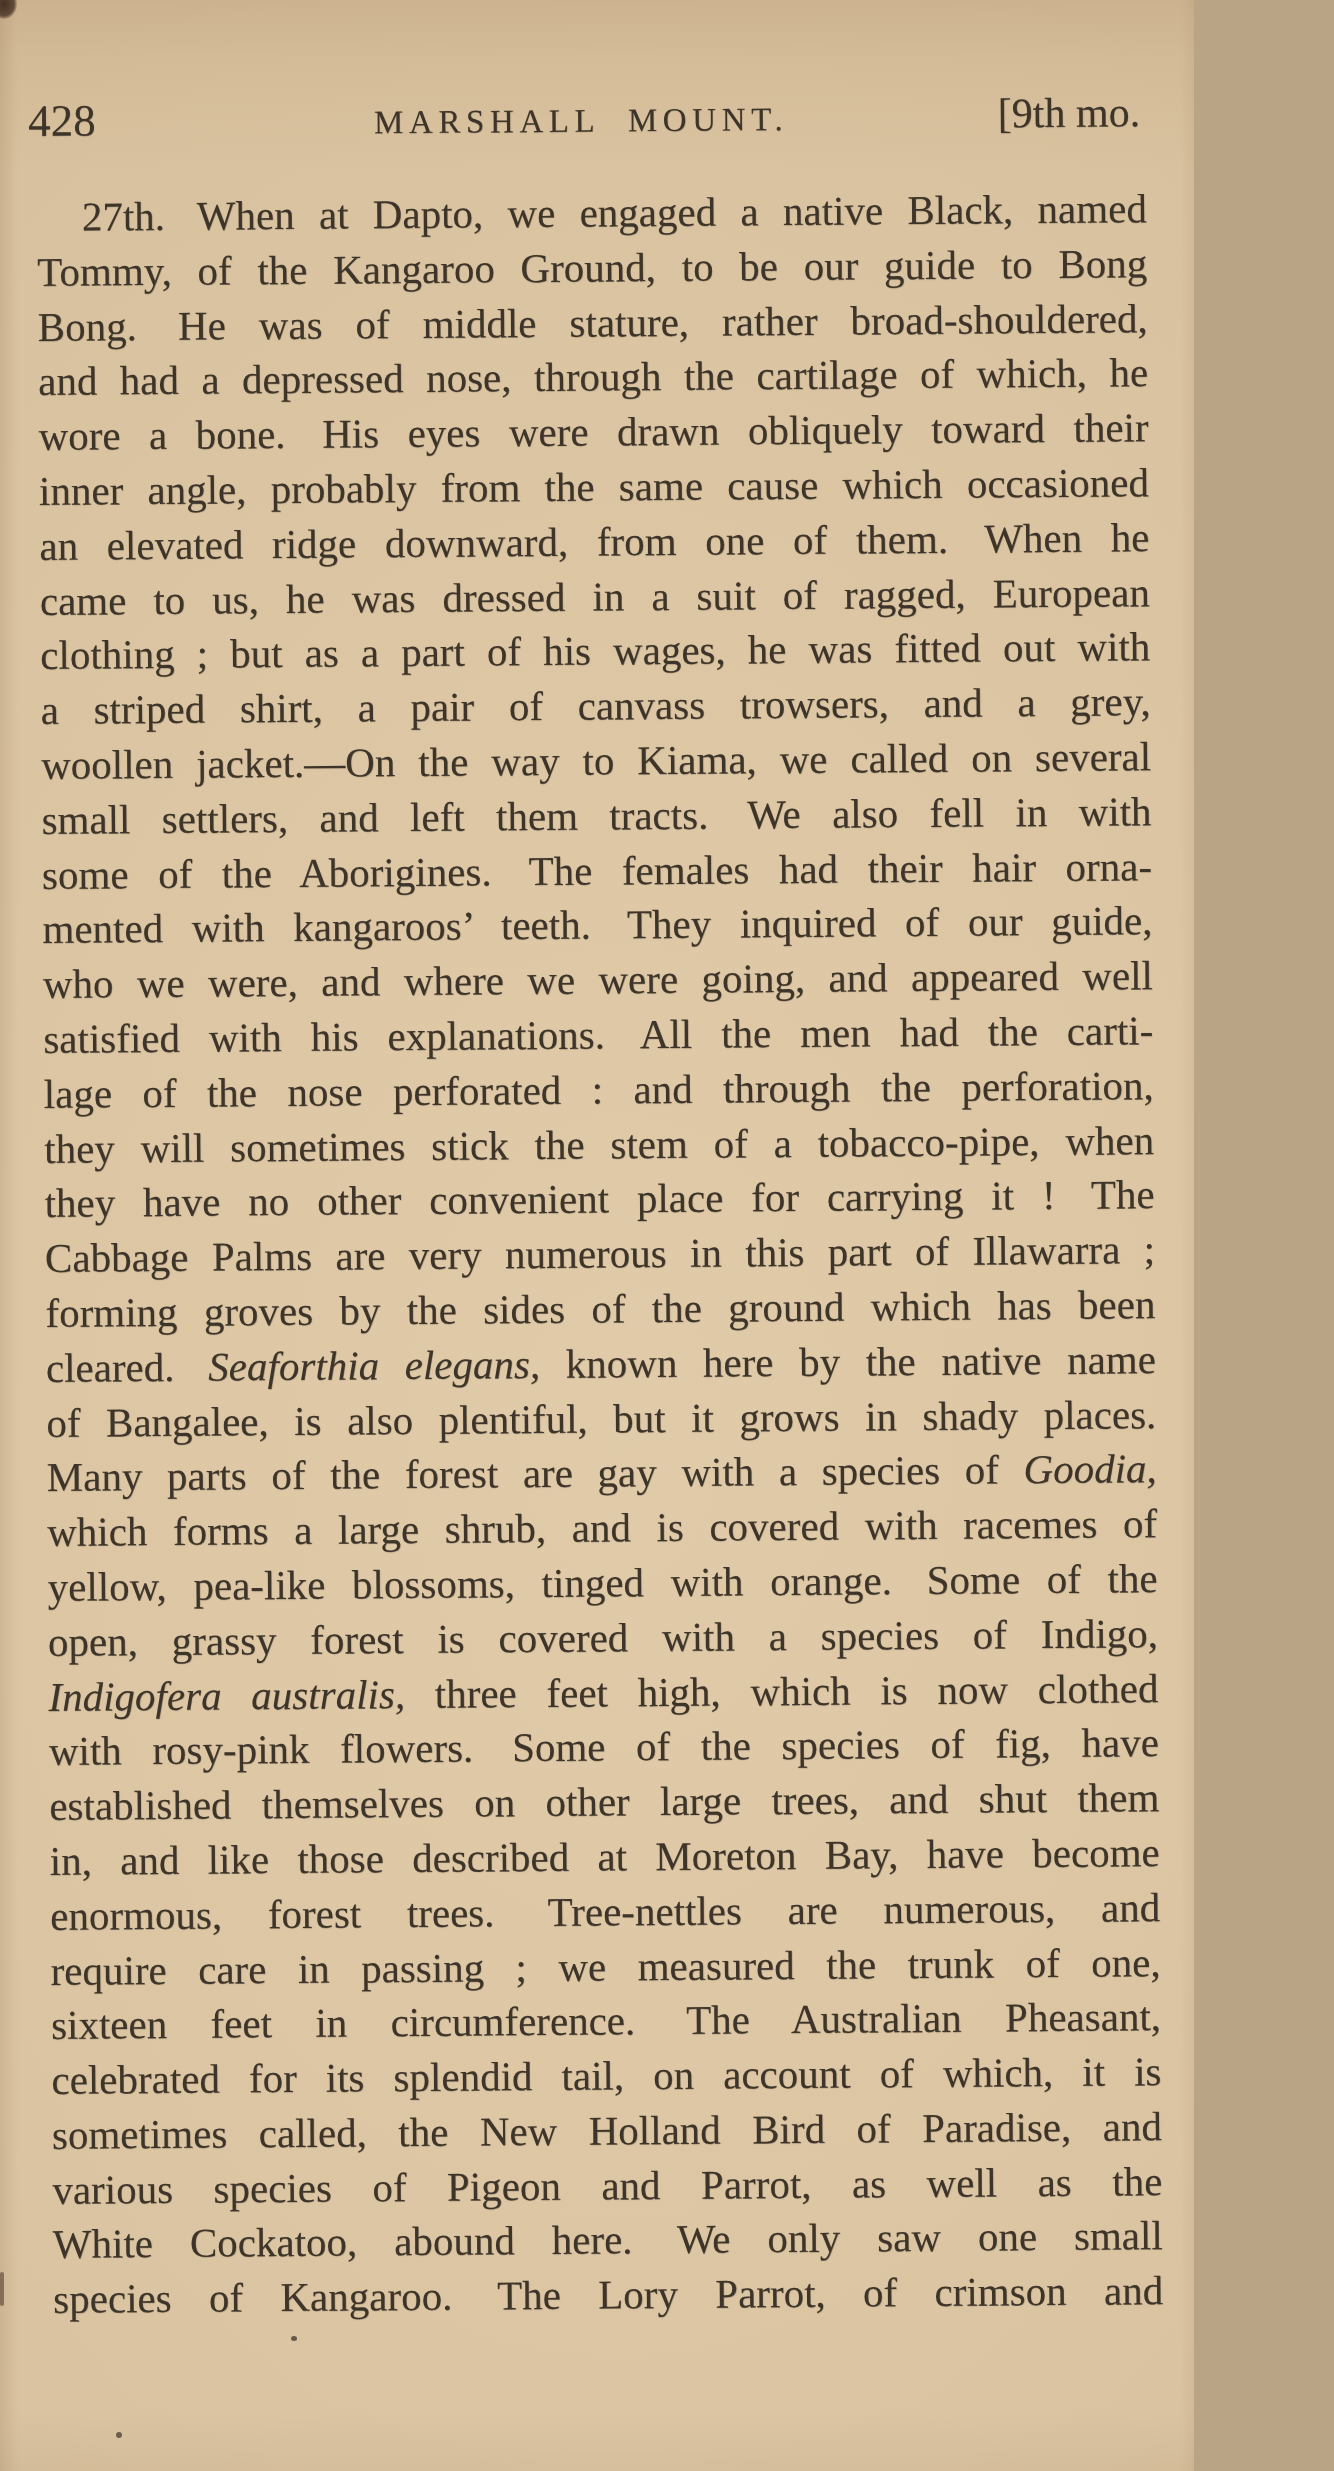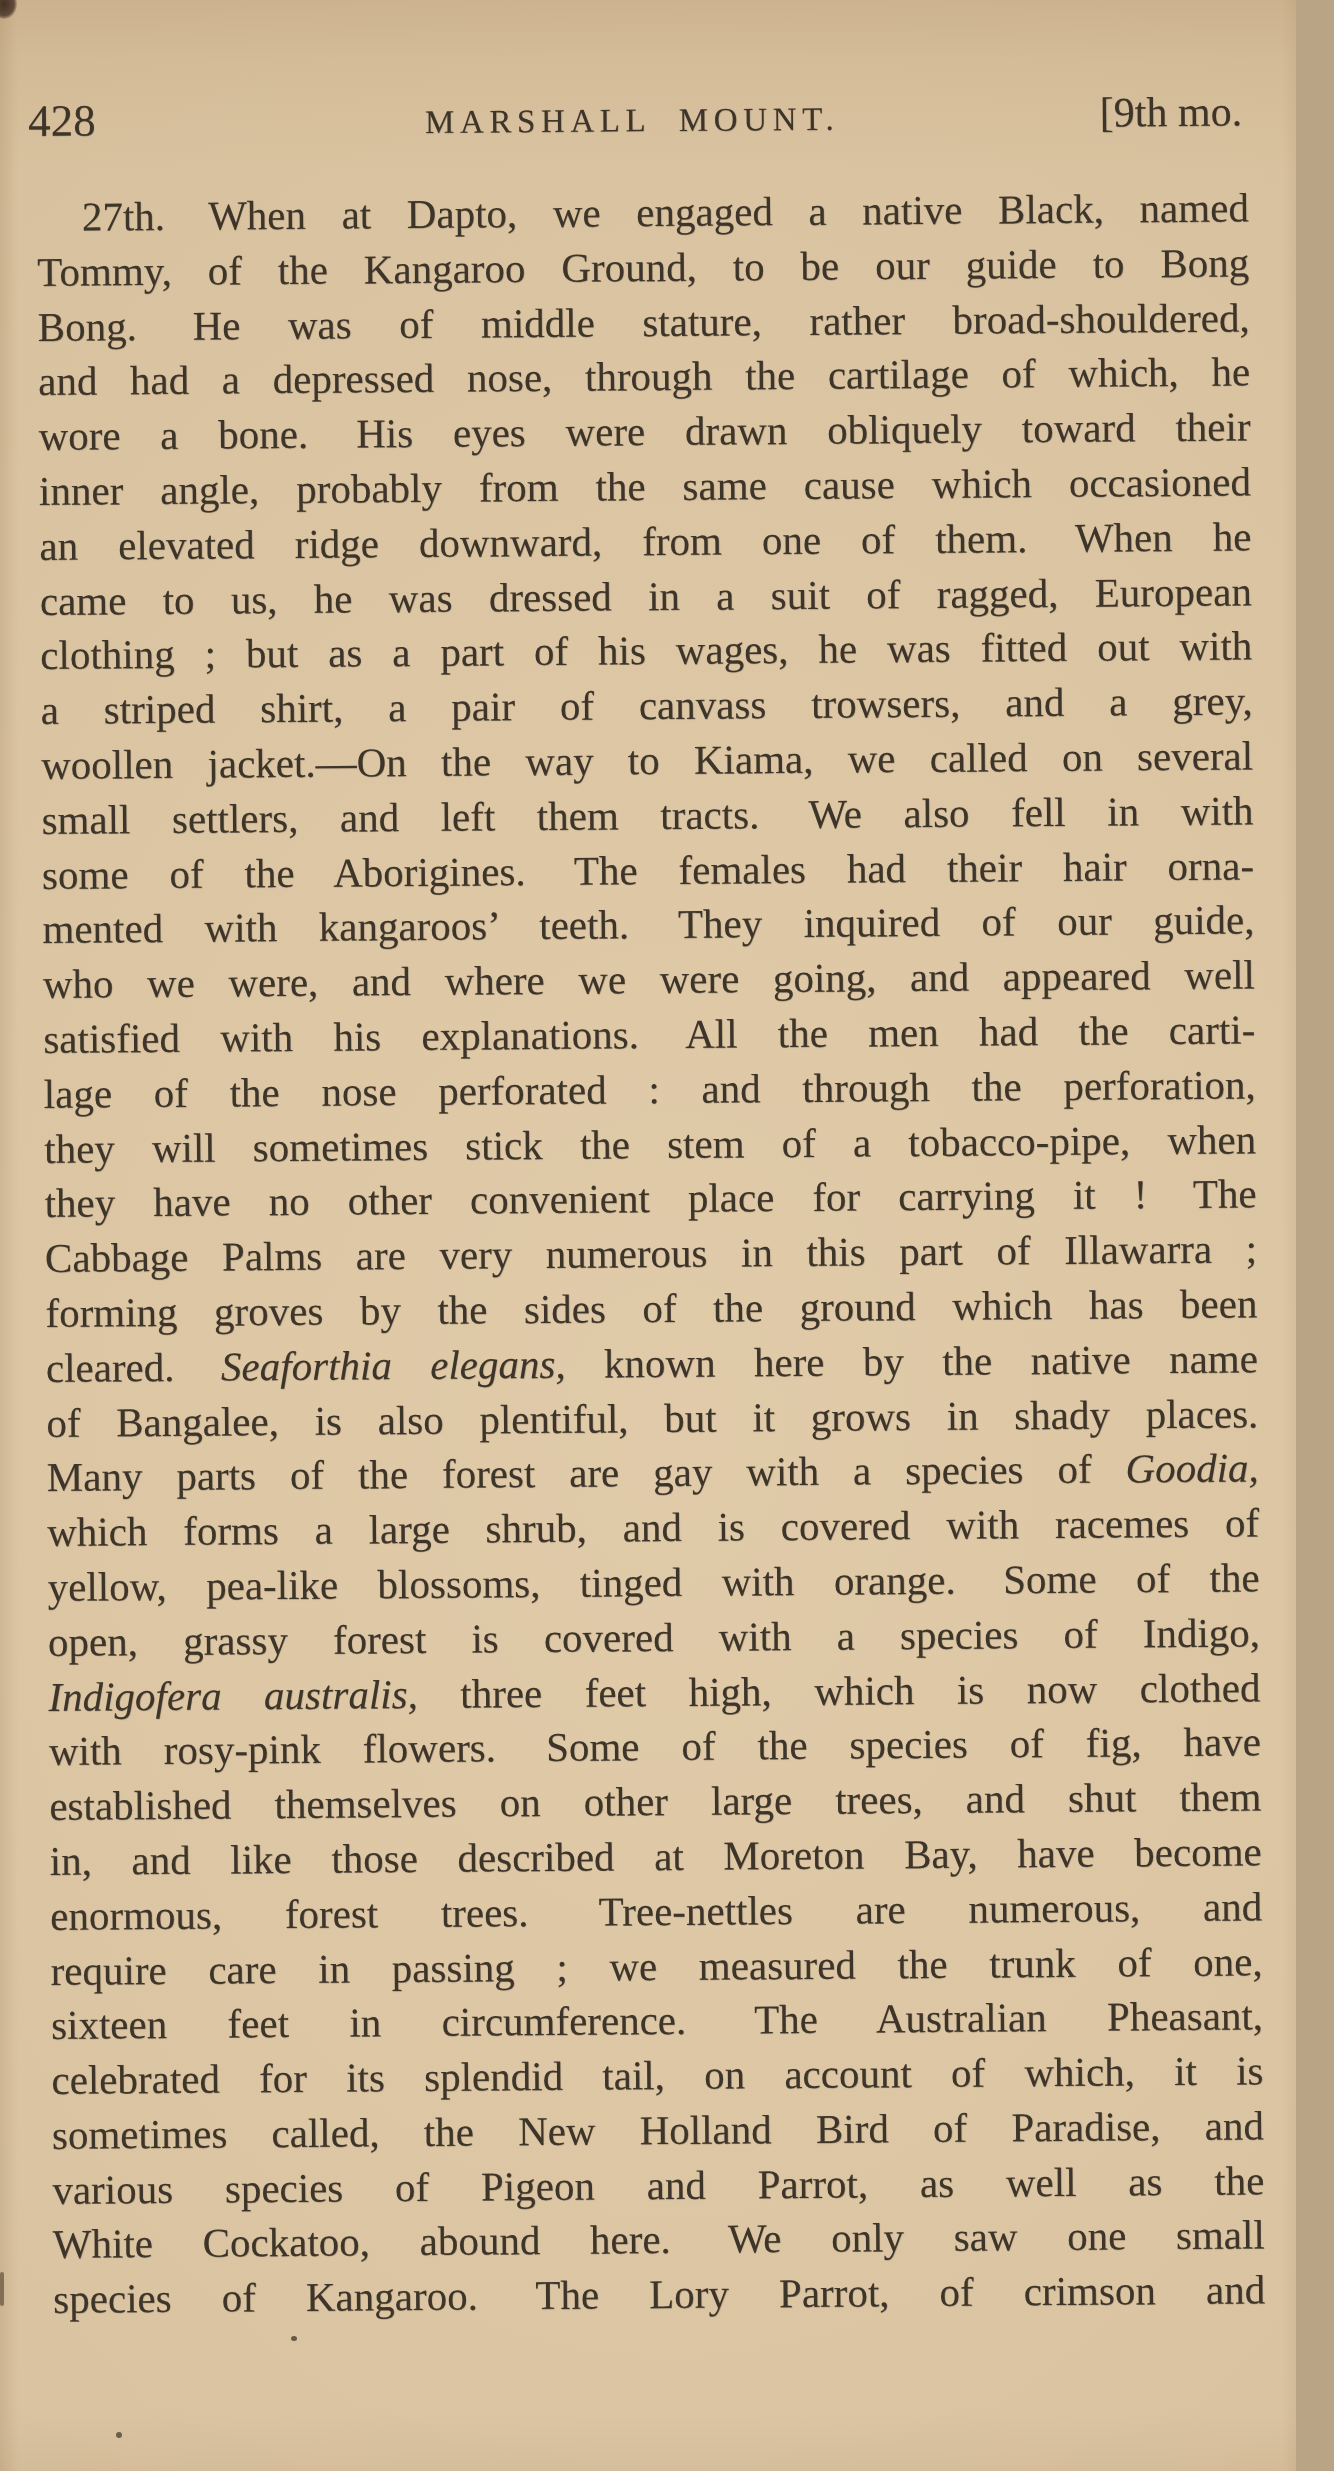--- a/index.html
+++ b/index.html
@@ -2,21 +2,21 @@
 <html><head>
 <meta charset="utf-8">
 <style>
   html, body {
     margin: 0;
     padding: 0;
     background: #b9a586;
   }
   .page {
     position: relative;
-    width: 1296px;
+    width: 1194px;
     height: 2471px;
     overflow: hidden;
     background-color: #d8c19e;
     background-image:
       linear-gradient(180deg, rgba(176,142,103,0.30) 0px, rgba(176,142,103,0.12) 60px, rgba(176,142,103,0) 170px),
       radial-gradient(ellipse 140% 100% at 52% 58%, rgba(238,219,188,0.38) 0%, rgba(238,219,188,0) 65%),
       linear-gradient(90deg, rgba(130,98,66,0.18) 0px, rgba(130,98,66,0) 18px),
       linear-gradient(270deg, rgba(130,98,66,0.10) 0px, rgba(130,98,66,0) 14px),
       linear-gradient(0deg, rgba(150,118,84,0.10) 0px, rgba(150,118,84,0) 60px);
     font-family: "Liberation Serif", "DejaVu Serif", serif;

